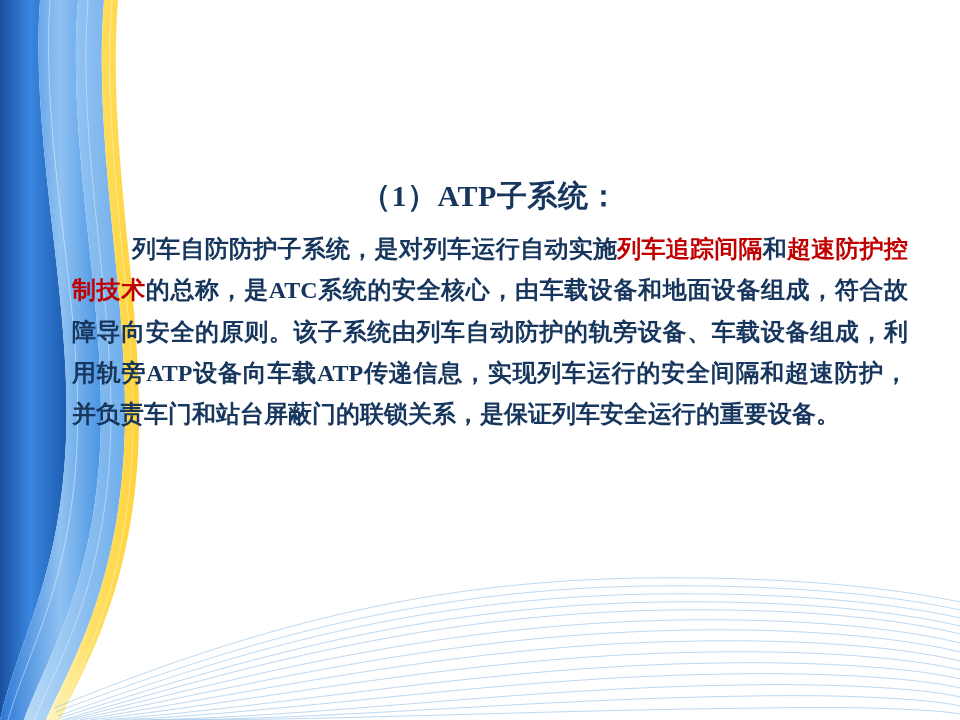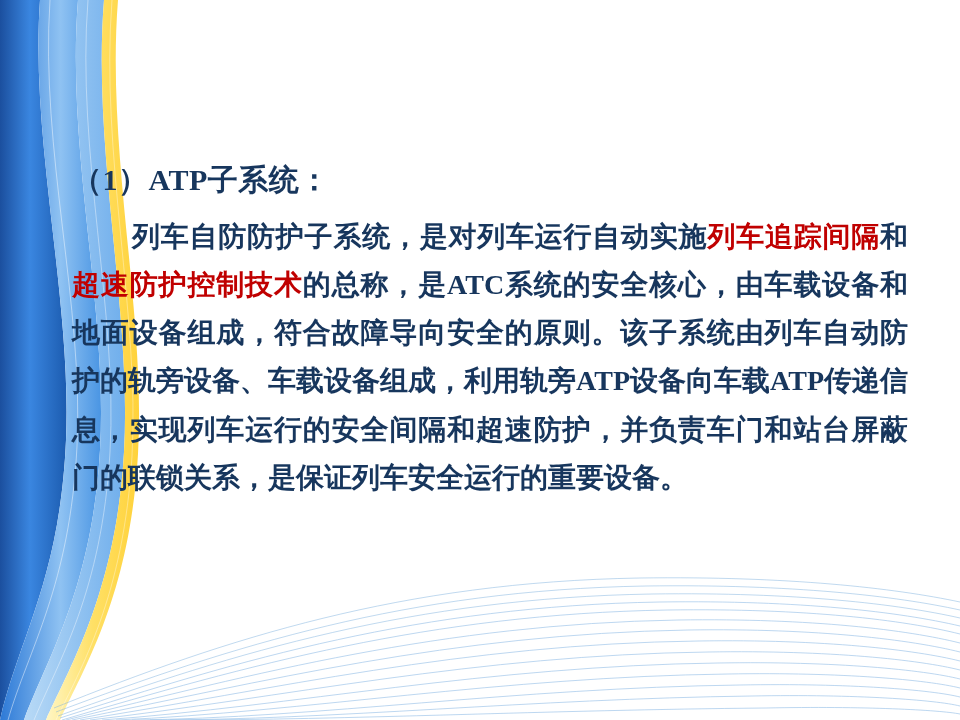--- a/index.html
+++ b/index.html
@@ -41,26 +41,27 @@
     left: 72px;
     top: 160px;
     width: 836px;
   }
   .heading {
     font-family: "Liberation Serif", serif;
     font-size: 30px;
     font-weight: bold;
     color: #17365D;
     letter-spacing: 0.5px;
-    margin: 0 0 14px 0;
+    margin: 16px 0 14px 0;
     line-height: 1.3;
+    text-align: center;
   }
   .para {
     font-family: "Liberation Serif", serif;
-    font-size: 28px;
+    font-size: 24px;
     font-weight: bold;
     color: #17365D;
     line-height: 1.72;
     text-align: justify;
     text-justify: inter-ideograph;
     margin: 0;
     text-indent: 60px;
   }
   .hl {
     color: #C00000;

